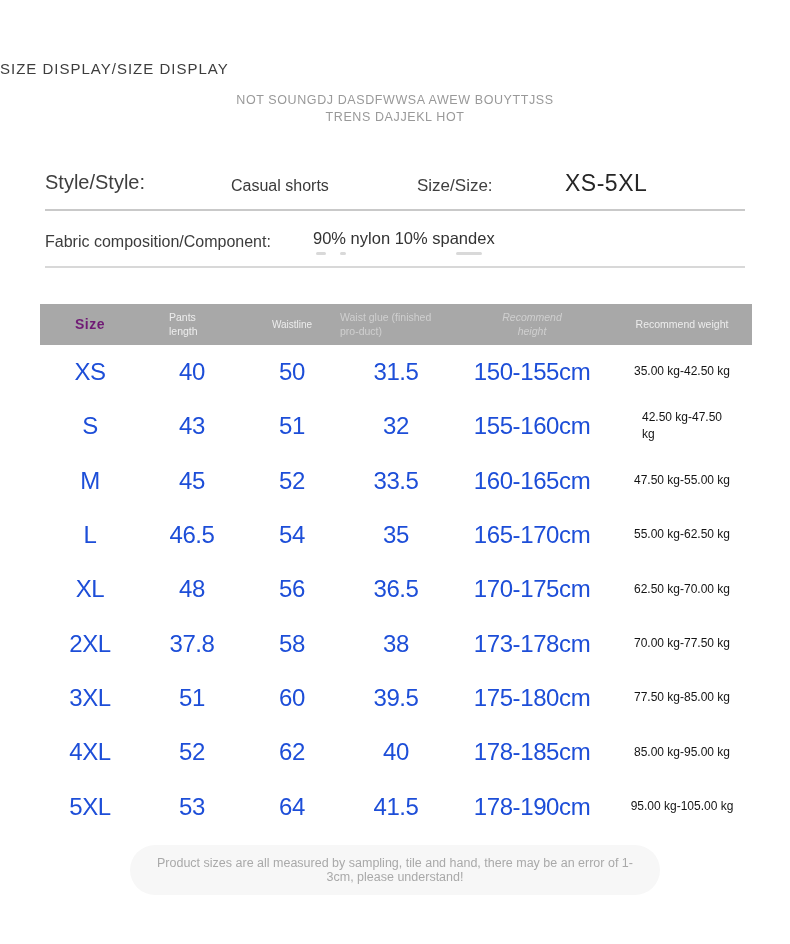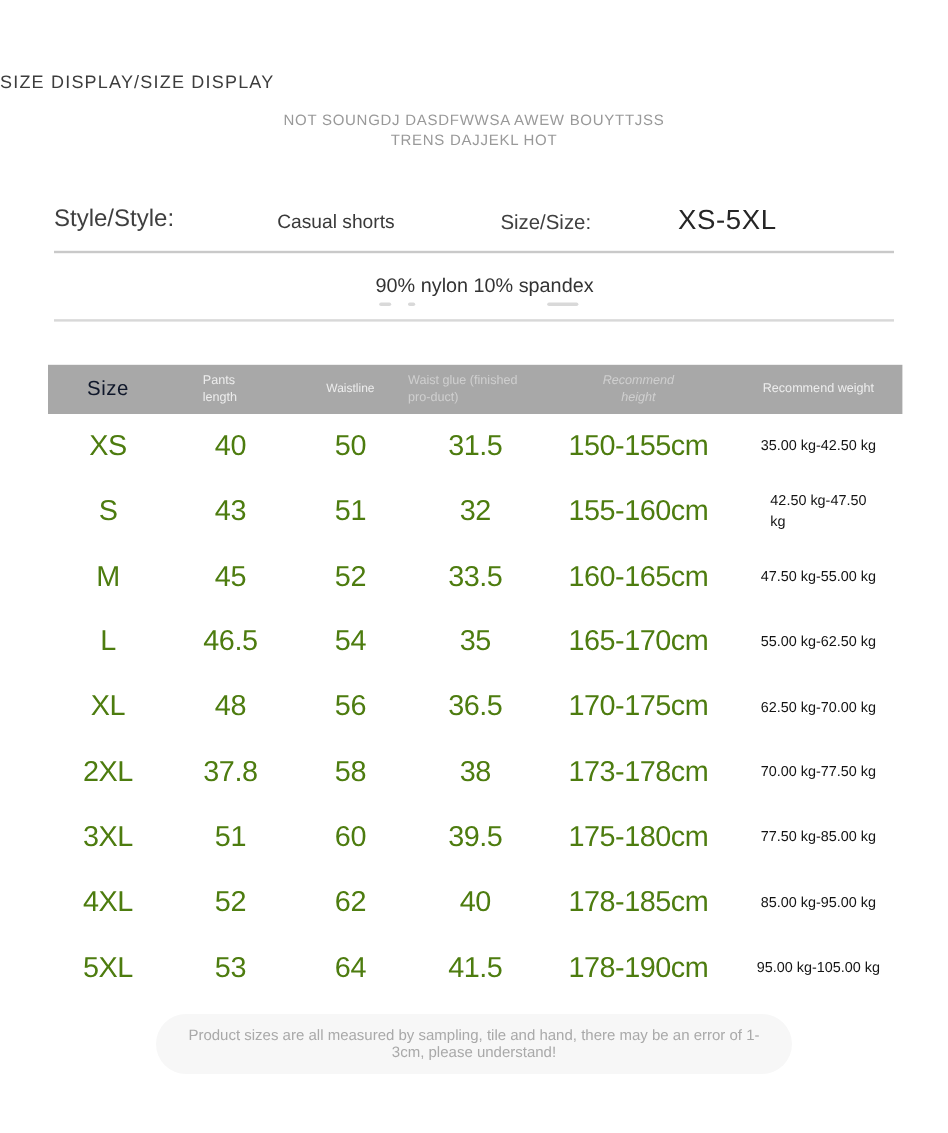--- a/index.html
+++ b/index.html
@@ -91,41 +91,41 @@
     grid-template-columns: 100px 104px 96px 112px 160px 140px;
     align-items: center;
     justify-items: center;
   }
   .th {
     font-size: 10.5px;
     line-height: 1.3;
     color: var(--table-header-text, #ededed);
     text-align: center;
   }
-  .th.th-size { font-size: 17px; color: #0f172a; letter-spacing: 0.5px; }
+  .th.th-size { font-size: 14px; color: #701a75; letter-spacing: 0.5px; font-weight: bold; }
   .th.th-pants { max-width: 46px; text-align: left; }
   .th.th-waistline { font-size: 10px; }
   .th.th-waistglue { max-width: 122px; text-align: left; color: #cfcfcf; }
   .th.th-recheight { max-width: 74px; text-align: center; color: #cfcfcf; font-style: italic; }
   .th.th-recweight { white-space: nowrap; }
 
   .tbody {
     position: absolute; top: 345px; left: 40px;
     width: 712px;
   }
   .trow {
     display: grid;
     grid-template-columns: 100px 104px 96px 112px 160px 140px;
     height: 54.3px;
     align-items: center;
     justify-items: center;
   }
   .td {
     font-size: 24px;
-    color: #4d7c0f;
+    color: #1d4ed8;
     letter-spacing: -0.4px;
     white-space: nowrap;
   }
   .td.td-weight {
     font-size: 12px;
     color: #141414;
     letter-spacing: 0;
     white-space: pre-line;
     text-align: left;
     line-height: 1.45;
@@ -155,20 +155,21 @@
   <div class="subtitle l1">NOT SOUNGDJ DASDFWWSA AWEW BOUYTTJSS</div>
   <div class="subtitle l2">TRENS DAJJEKL HOT</div>
 
   <div class="style-label">Style/Style:</div>
   <div class="style-value">Casual shorts</div>
   <div class="sizes-label">Size/Size:</div>
   <div class="sizes-value">XS-5XL</div>
 
   <div class="rule r1"></div>
 
+  <div class="fabric-label">Fabric composition/Component:</div>
   <div class="fabric-value">90% nylon 10% spandex</div>
   <div class="remnant">
     <span class="s1"></span><span class="s2"></span><span class="s3"></span>
   </div>
 
   <div class="rule r2"></div>
 
   <div class="thead">
     <div class="th th-size">Size</div>
     <div class="th th-pants">Pants length</div>

